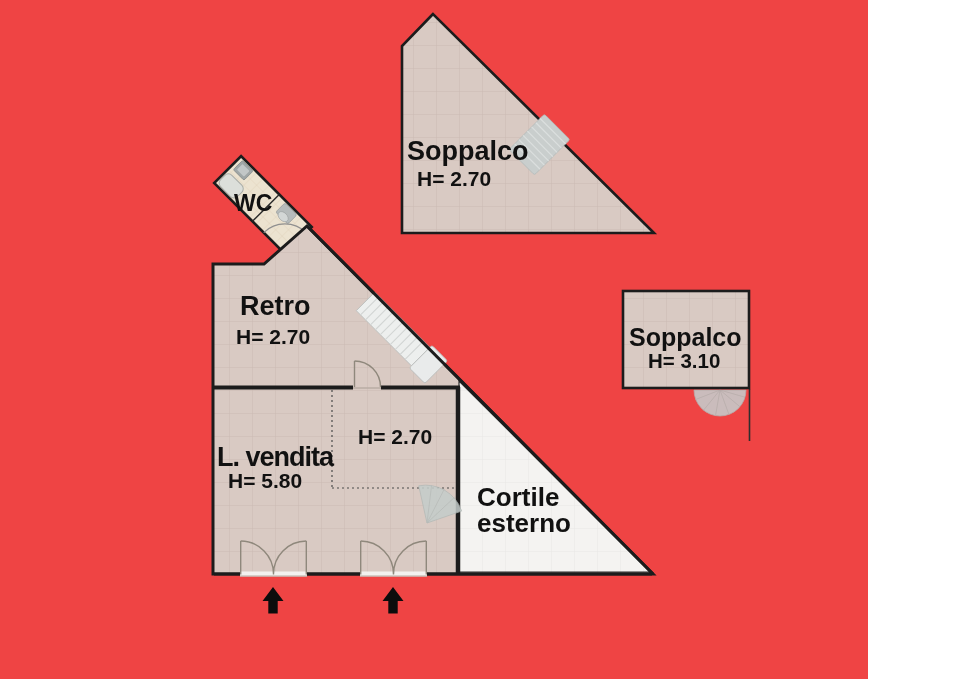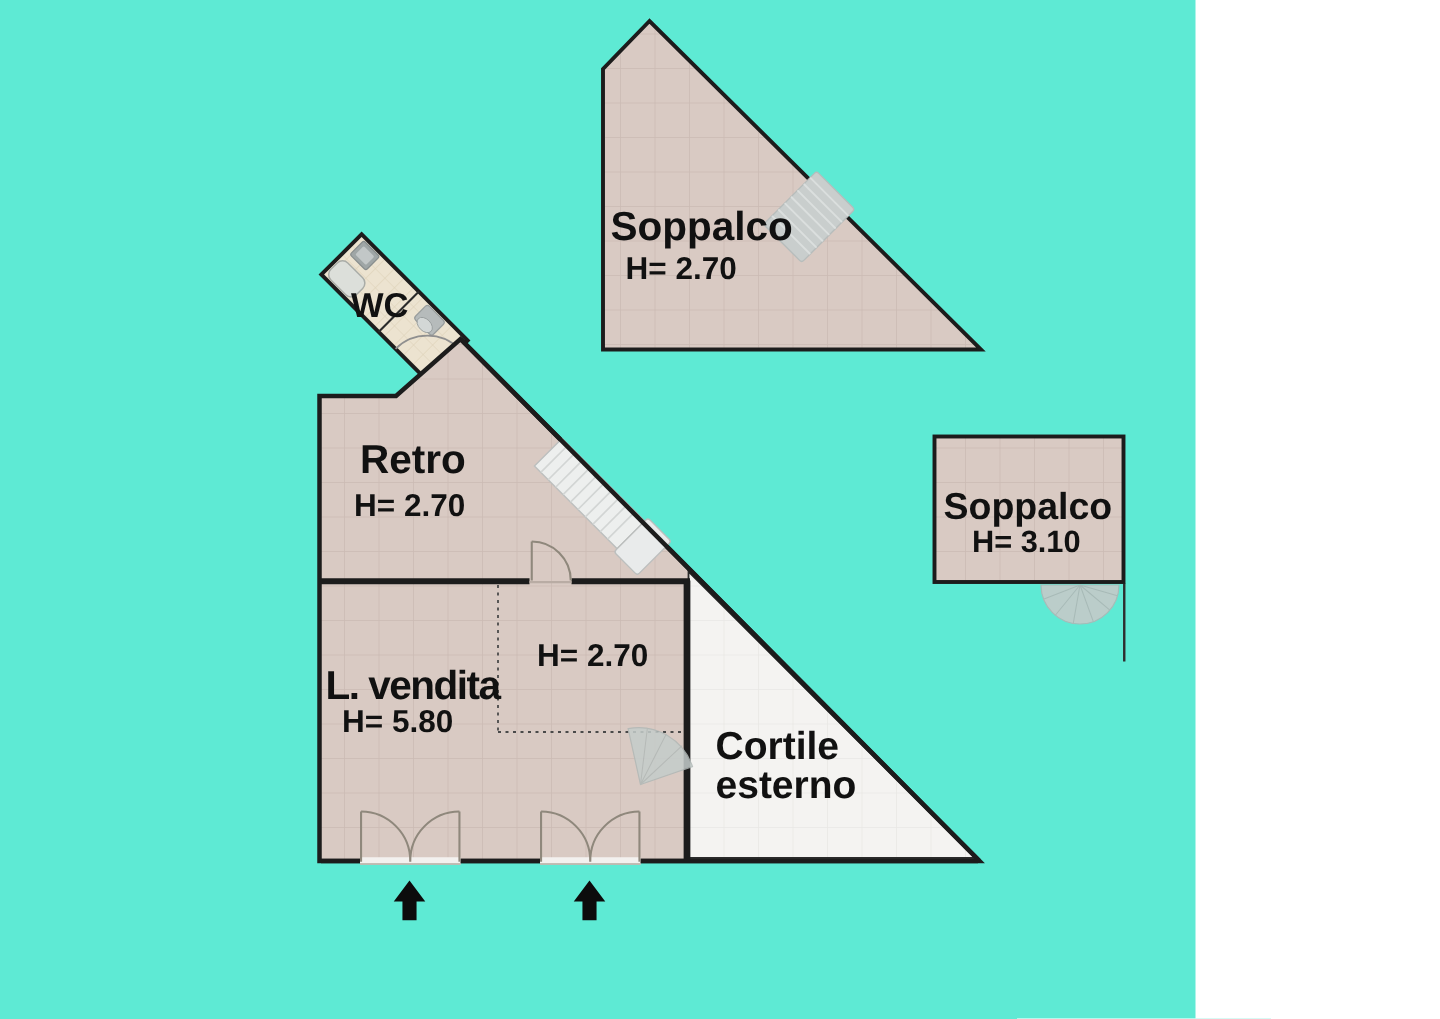--- a/index.html
+++ b/index.html
@@ -1,16 +1,16 @@
 <!DOCTYPE html>
 <html><head>
 <meta charset="utf-8">
 <style>
   html,body{margin:0;padding:0;background:#ffffff;}
-  #stage{position:relative;width:797px;height:679px;background:#5eead4;overflow:hidden;
+  #stage{position:relative;width:868px;height:679px;background:#ef4444;overflow:hidden;
          font-family:"Liberation Sans","DejaVu Sans",sans-serif;}
   svg{display:block}
   text{font-family:"Liberation Sans","DejaVu Sans",sans-serif;font-weight:bold;fill:#111;}
   .roomname{font-size:27px;}
   .roomname-sm{font-size:25px;}
   .roomh{font-size:21px;}
   .roomh-sm{font-size:20.5px;}
   .wctxt{font-size:23px;}
   .cort{font-size:26px;}
 </style>

